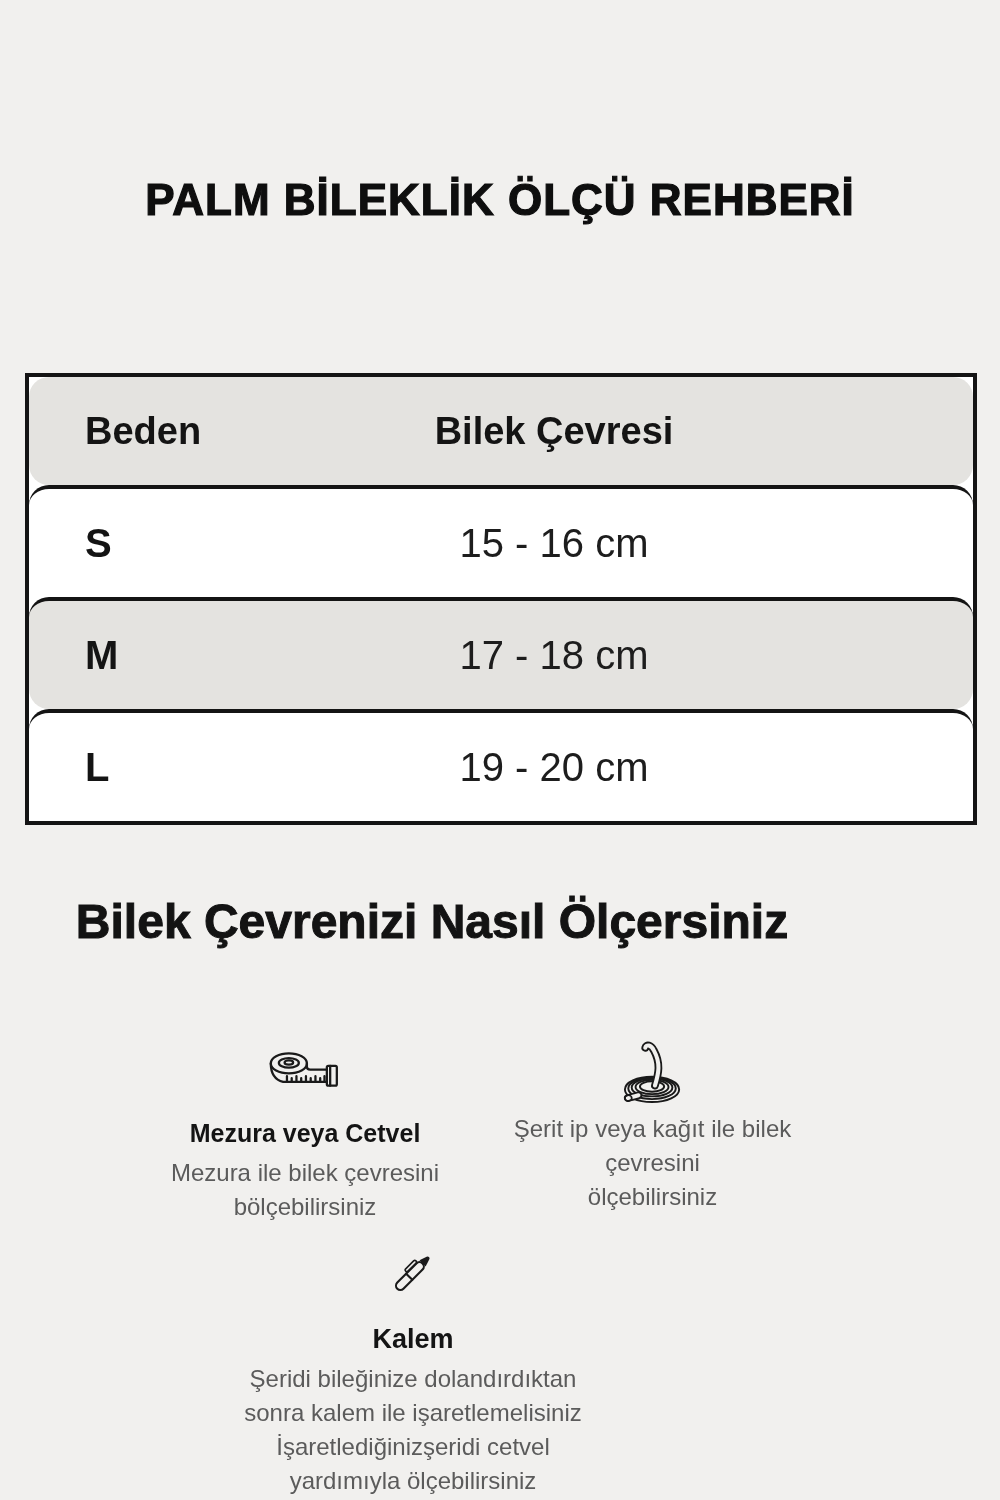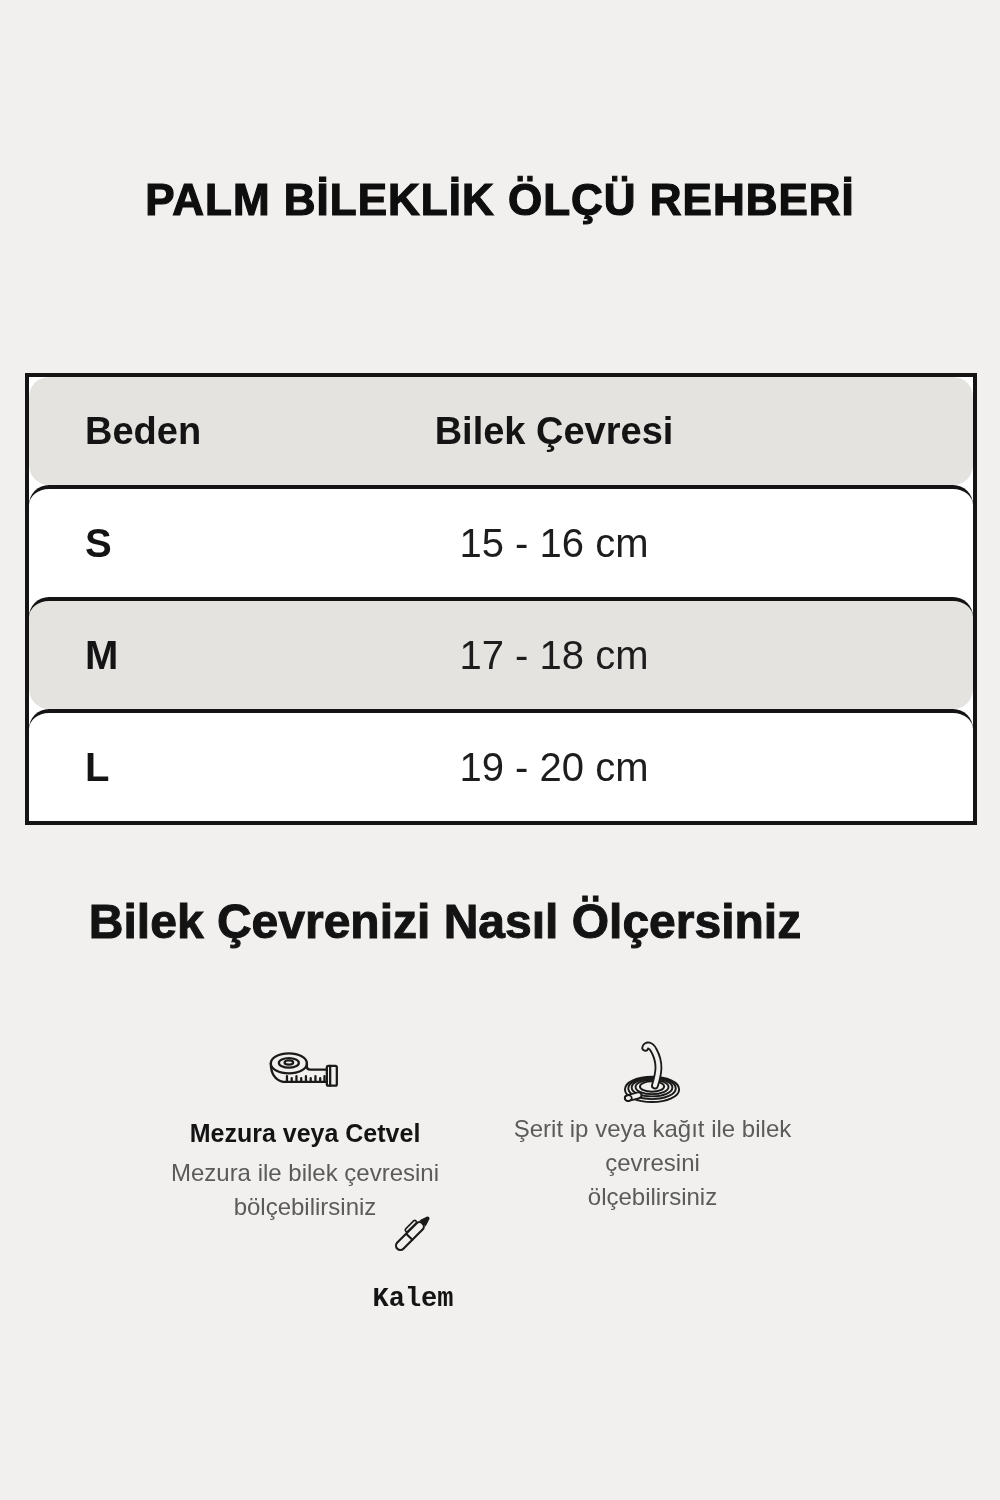--- a/index.html
+++ b/index.html
@@ -83,43 +83,41 @@
     top: 894px;
     left: 0;
     width: 864px;
     text-align: center;
     font-size: 48px;
     font-weight: 900;
     color: #131313;
     -webkit-text-stroke: 1px #131313;
     line-height: 56px;
     white-space: nowrap;
-    padding-left: 13px;
   }
 
   
   .methods-row {
     position: absolute;
     top: 1038px;
     left: 130px;
     width: 695px;
     display: flex;
   }
   .method {
     text-align: center;
   }
   .method.col-left  { width: 350px; }
   .method.col-right { width: 345px; }
   .method-pen {
     position: absolute;
-    top: 1200px;
+    top: 1240px;
     left: 0;
     width: 826px;
     text-align: center;
-    font-family: Liberation Mono, monospace;
   }
   .icon-box {
     height: 66px;
     display: flex;
     align-items: center;
     justify-content: center;
   }
   .method-label {
     margin-top: 14px;
     font-size: 25px;
@@ -215,13 +213,19 @@
     <svg class="icon-svg" width="56" height="56" viewBox="0 0 58 58" fill="none" stroke="#1a1a1a" stroke-width="2.2" stroke-linecap="round" stroke-linejoin="round">
       <g transform="rotate(-45 29 29)">
         <rect x="6" y="24.5" width="37" height="9" rx="4.5"></rect>
         <line x1="23.5" y1="24.5" x2="23.5" y2="33.5"></line>
         <rect x="25" y="20.6" width="15" height="3.4" rx="1.7" stroke-width="1.6"></rect>
         <path d="M43,24.5 L51.5,27.2 Q53.5,29 51.5,30.8 L43,33.5 Z" fill="#1a1a1a" stroke="none"></path>
       </g>
     </svg>
   </div>
   <div class="method-label">Kalem</div>
+  <div class="method-desc">
+    <div>Şeridi bileğinize dolandırdıktan</div>
+    <div>sonra kalem ile işaretlemelisiniz</div>
+    <div>İşaretlediğinizşeridi cetvel</div>
+    <div>yardımıyla ölçebilirsiniz</div>
+  </div>
 </div>
 
 </body></html>

